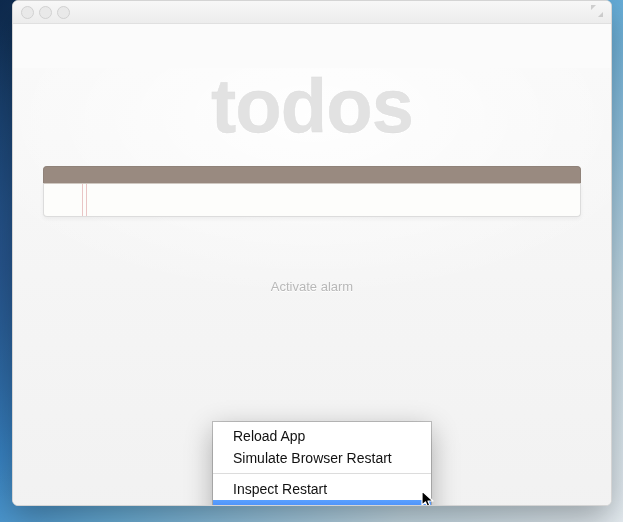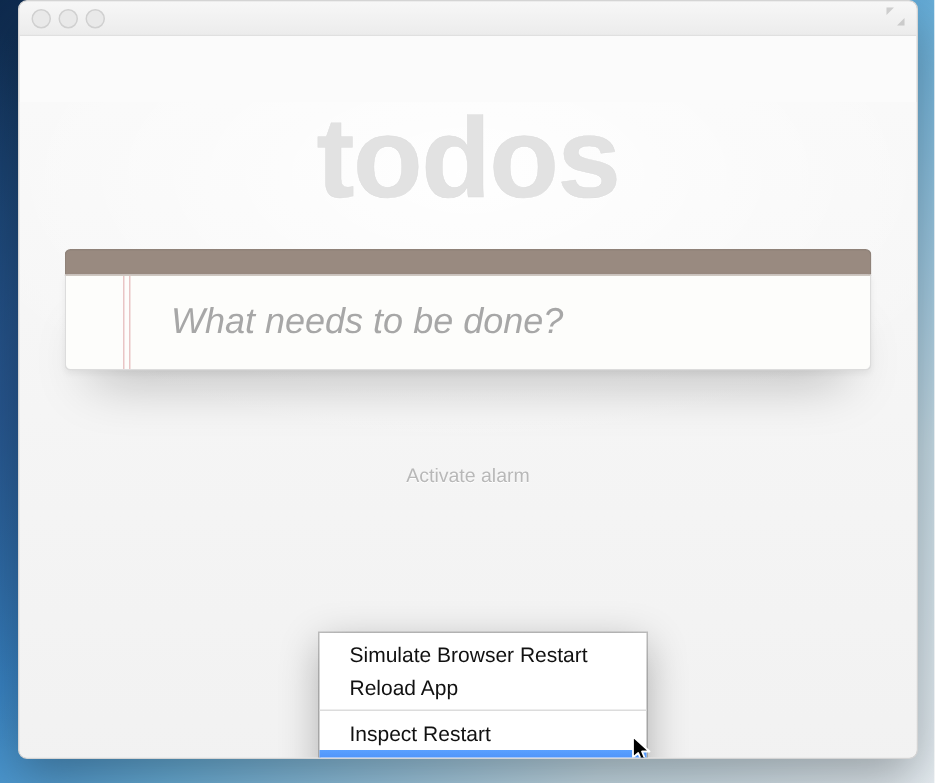--- a/index.html
+++ b/index.html
@@ -203,29 +203,28 @@
 
     <div class="content">
 
       <div class="app-title">todos</div>
 
       <div class="todo-card-wrap">
         <div class="todo-header"></div>
         <div class="todo-input-row">
           <div class="todo-margin-line l1"></div>
           <div class="todo-margin-line l2"></div>
-          <input class="todo-input" type="text" placeholder="What needs to be done?" style="">
         </div>
       </div>
 
       <span class="alarm-link">Activate alarm</span>
 
       <div class="context-menu">
+        <div class="item">Reload App</div>
         <div class="item">Simulate Browser Restart</div>
-        <div class="item">Reload App</div>
         <div class="sep"></div>
         <div class="item">Inspect Restart</div>
         <div class="item highlight">Inspect Background Page</div>
       </div>
 
       <svg class="cursor" viewBox="0 0 16 22">
         <path d="M1 1 L1 15 L4.5 12 L7 18 L9.5 17 L7 11 L12 11 Z" fill="#000" stroke="#fff" stroke-width="1.2" stroke-linejoin="round"></path>
       </svg>
 
     </div>

